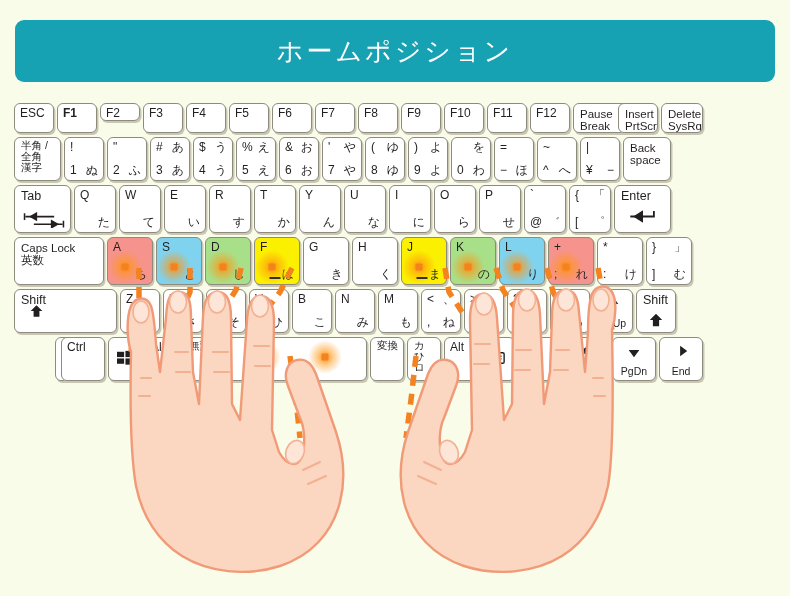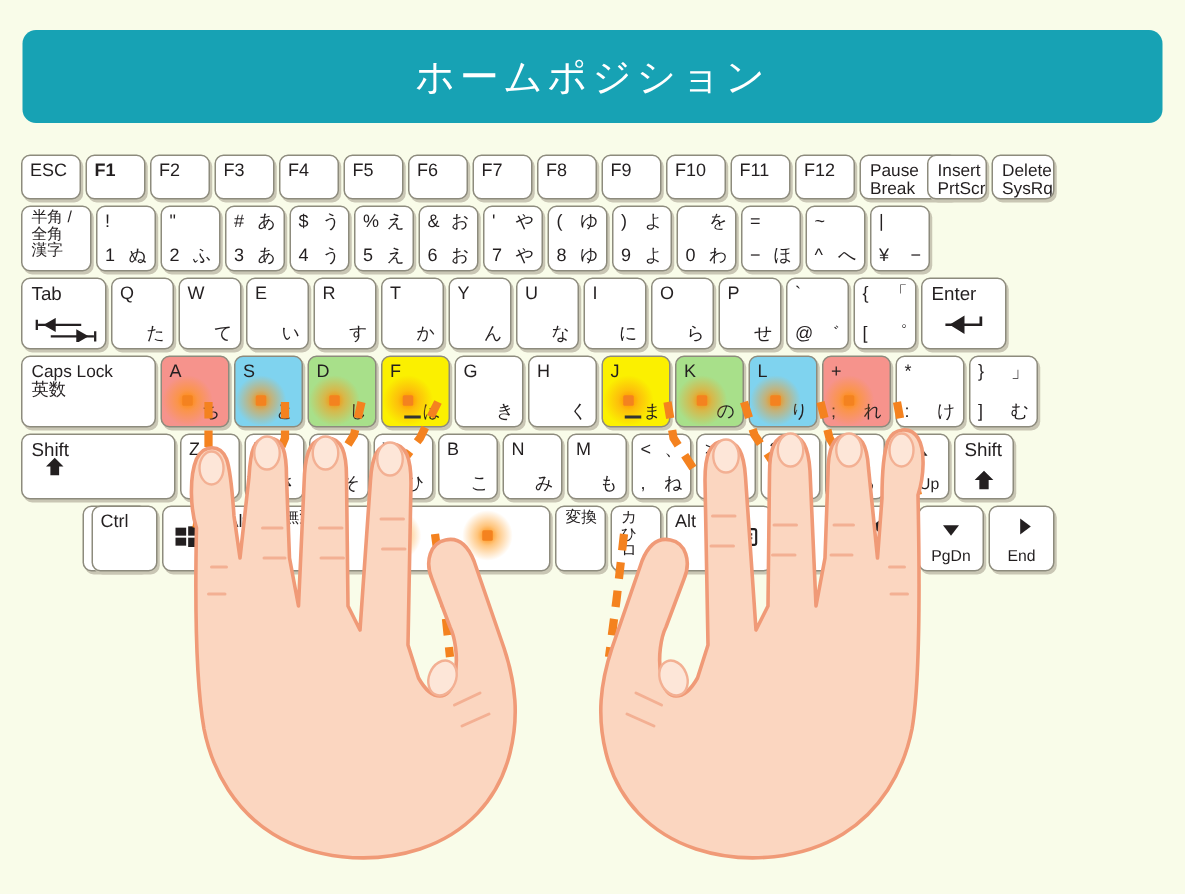--- a/index.html
+++ b/index.html
@@ -79,21 +79,21 @@
     <div class="title-text">ホームポジション</div>
   </div>
 
   <div id="keyboard">
       <div class="key" style="left: 14px; top: 103px; width: 40px; height: 30px;">
         <div class="lbl tl">ESC</div>
       </div>
       <div class="key" style="left: 57px; top: 103px; width: 40px; height: 30px; font-weight: bold;">
         <div class="lbl tl">F1</div>
       </div>
-      <div class="key" style="left: 100px; top: 103px; width: 40px; height: 30px;">
+      <div class="key" style="left: 100px; top: 103px; width: 40px; height: 18px;">
         <div class="lbl tl">F2</div>
       </div>
       <div class="key" style="left: 143px; top: 103px; width: 40px; height: 30px;">
         <div class="lbl tl">F3</div>
       </div>
       <div class="key" style="left: 186px; top: 103px; width: 40px; height: 30px;">
         <div class="lbl tl">F4</div>
       </div>
       <div class="key" style="left: 229px; top: 103px; width: 40px; height: 30px;">
         <div class="lbl tl">F5</div>
@@ -200,20 +200,24 @@
       </div>
       <div class="key" style="left: 537px; top: 137px; width: 40px; height: 44px;">
         <div class="lbl tl">~</div>
         <div class="lbl bl">^</div>
         <div class="lbl br">へ</div>
       </div>
       <div class="key" style="left: 580px; top: 137px; width: 40px; height: 44px;">
         <div class="lbl tl">|</div>
         <div class="lbl bl">¥</div>
         <div class="lbl br">−</div>
+      </div>
+      <div class="key" style="left: 623px; top: 137px; width: 48px; height: 44px;">
+        <div class="lbl two">Back
+space</div>
       </div>
       <div class="key" style="left: 14px; top: 185px; width: 57px; height: 48px;">
         <div class="lbl fnlbl">Tab</div>
         <svg class="icon-svg" viewBox="0 0 52 18" style="position: absolute; left: 7px; bottom: 4px; width: 44px; height: 16px;">
           <g stroke="#231f20" stroke-width="1.8" fill="#231f20">
             <path d="M4,5 h34" fill="none"></path>
             <path d="M10,5 l7,-4 v8 z"></path>
             <path d="M3,1 v8" fill="none"></path>
             <path d="M14,14 h34" fill="none"></path>
             <path d="M42,14 l-7,-4 v8 z"></path>

